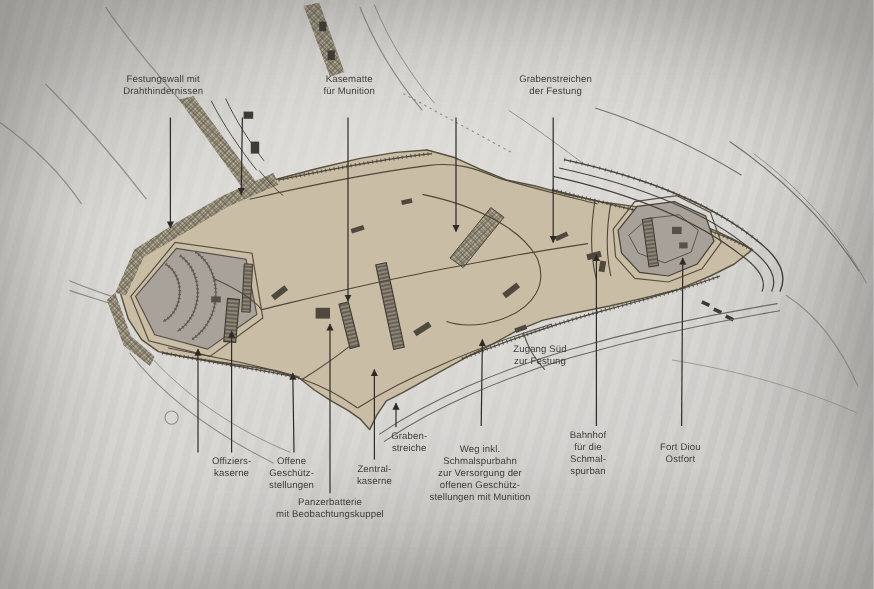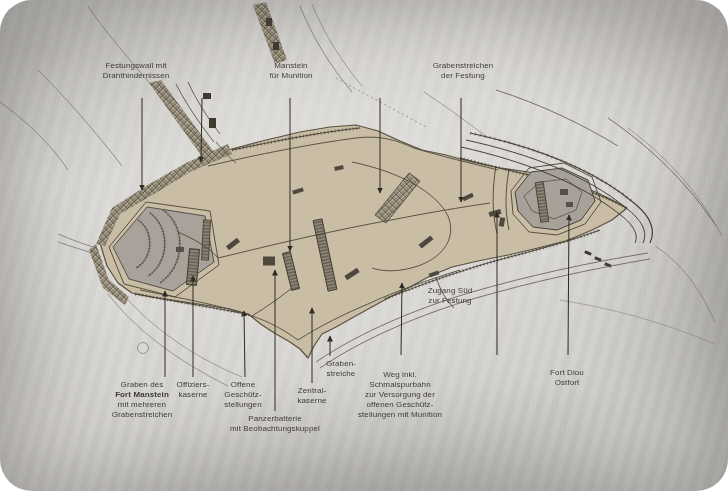--- a/index.html
+++ b/index.html
@@ -9,21 +9,20 @@
     background-image:
       radial-gradient(ellipse 620px 420px at 45% 42%, rgba(226,224,220,.9) 0%, rgba(226,224,220,0) 62%),
       radial-gradient(ellipse 300px 190px at 6% 10%, rgba(146,144,141,.38), rgba(146,144,141,0) 70%),
       radial-gradient(ellipse 280px 170px at 94% 6%, rgba(138,136,133,.34), rgba(138,136,133,0) 70%),
       radial-gradient(ellipse 420px 200px at 55% 102%, rgba(158,156,152,.30), rgba(158,156,152,0) 72%),
       radial-gradient(ellipse 220px 320px at 101% 62%, rgba(150,148,145,.30), rgba(150,148,145,0) 70%),
       radial-gradient(ellipse 200px 260px at -2% 70%, rgba(165,163,160,.25), rgba(165,163,160,0) 70%),
       repeating-linear-gradient(105deg, rgba(255,255,255,.05) 0 7px, rgba(90,88,84,.04) 7px 14px),
       linear-gradient(160deg,#cfcecb,#d9d7d4 40%,#cbcac7 85%);
     font-family:"Liberation Sans",sans-serif;
-    border-radius:32px;
   }
   #vignette{position:absolute;inset:0;box-shadow:inset 0 0 90px rgba(78,76,72,.45);pointer-events:none;}
   svg{position:absolute;left:0;top:0;}
   .lbl{position:absolute;font-size:8px;line-height:10px;color:#3e3c38;text-align:center;letter-spacing:.1px;}
   .lbl span{display:block;}
   .lbl .b{font-weight:bold;}
 </style>
 </head>
 <body>
 
@@ -201,39 +200,33 @@
     <path d="M497,355 L497,212" marker-end="url(#ah)"></path>
     <path d="M568,355 L569,215" marker-end="url(#ah)"></path>
   </g>
 </svg>
 
 <div class="lbl" style="left:81px;top:61px;width:110px">
   <span>Festungswall mit</span>
   <span>Drahthindernissen</span>
 </div>
 <div class="lbl" style="left:246px;top:61px;width:90px">
-  <span>Manstein</span>
+  <span>Kasematte</span>
   <span>für Munition</span>
 </div>
 <div class="lbl" style="left:403px;top:61px;width:120px">
   <span>Grabenstreichen</span>
   <span>der Festung</span>
 </div>
 
 <div class="lbl" style="left:410px;top:286px;width:80px">
   <span>Zugang Süd</span>
   <span>zur Festung</span>
 </div>
 
-<div class="lbl" style="left:97px;top:380px;width:90px">
-  <span>Graben des</span>
-  <span class="b">Fort Manstein</span>
-  <span>mit mehreren</span>
-  <span>Grabenstreichen</span>
-</div>
 <div class="lbl" style="left:163px;top:380px;width:60px">
   <span>Offiziers-</span>
   <span>kaserne</span>
 </div>
 <div class="lbl" style="left:213px;top:380px;width:60px">
   <span>Offene</span>
   <span>Geschütz-</span>
   <span>stellungen</span>
 </div>
 <div class="lbl" style="left:215px;top:414px;width:120px">
@@ -248,19 +241,25 @@
   <span>Graben-</span>
   <span>streiche</span>
 </div>
 <div class="lbl" style="left:340px;top:370px;width:120px">
   <span>Weg inkl.</span>
   <span>Schmalspurbahn</span>
   <span>zur Versorgung der</span>
   <span>offenen Geschütz-</span>
   <span>stellungen mit Munition</span>
 </div>
+<div class="lbl" style="left:455px;top:358px;width:70px">
+  <span>Bahnhof</span>
+  <span>für die</span>
+  <span>Schmal-</span>
+  <span>spurban</span>
+</div>
 <div class="lbl" style="left:532px;top:368px;width:70px">
   <span>Fort Diou</span>
   <span>Ostfort</span>
 </div>
 
 <div id="vignette"></div>
 </div>
 
 </body></html>

